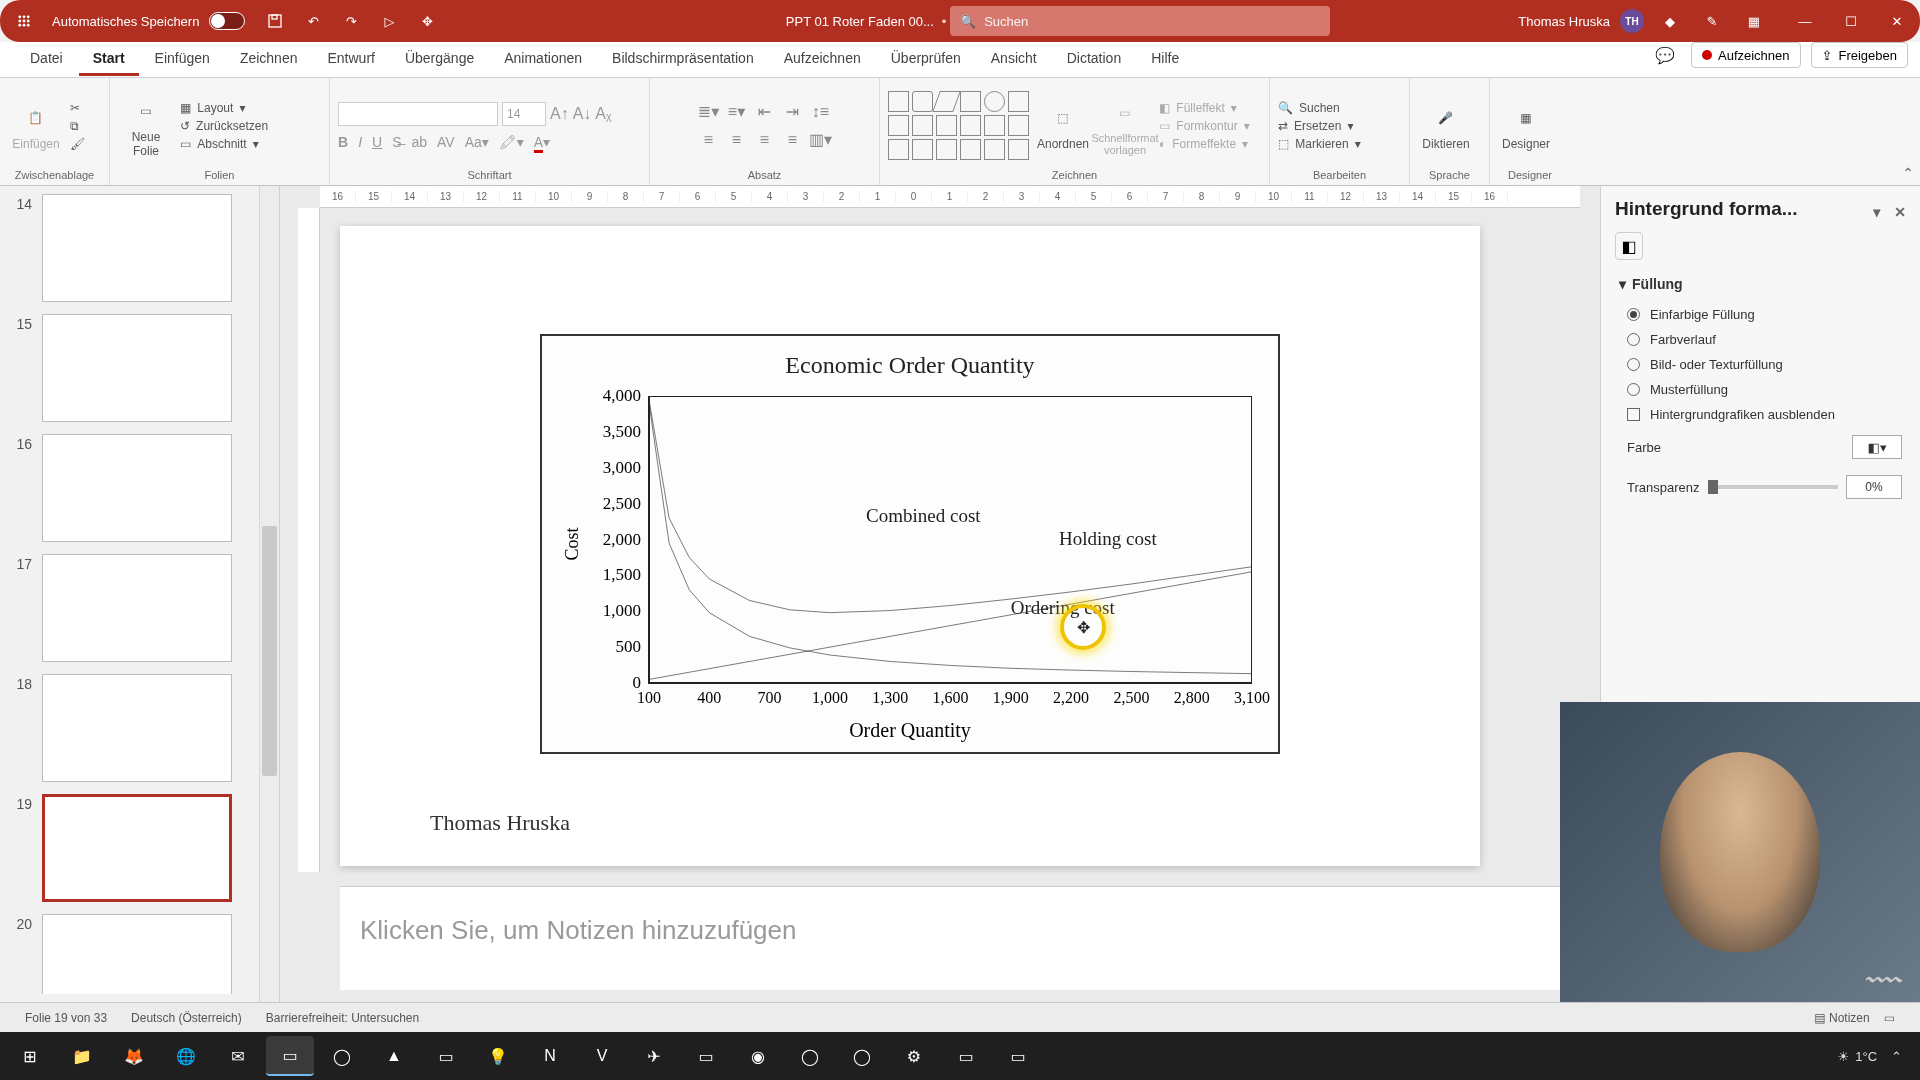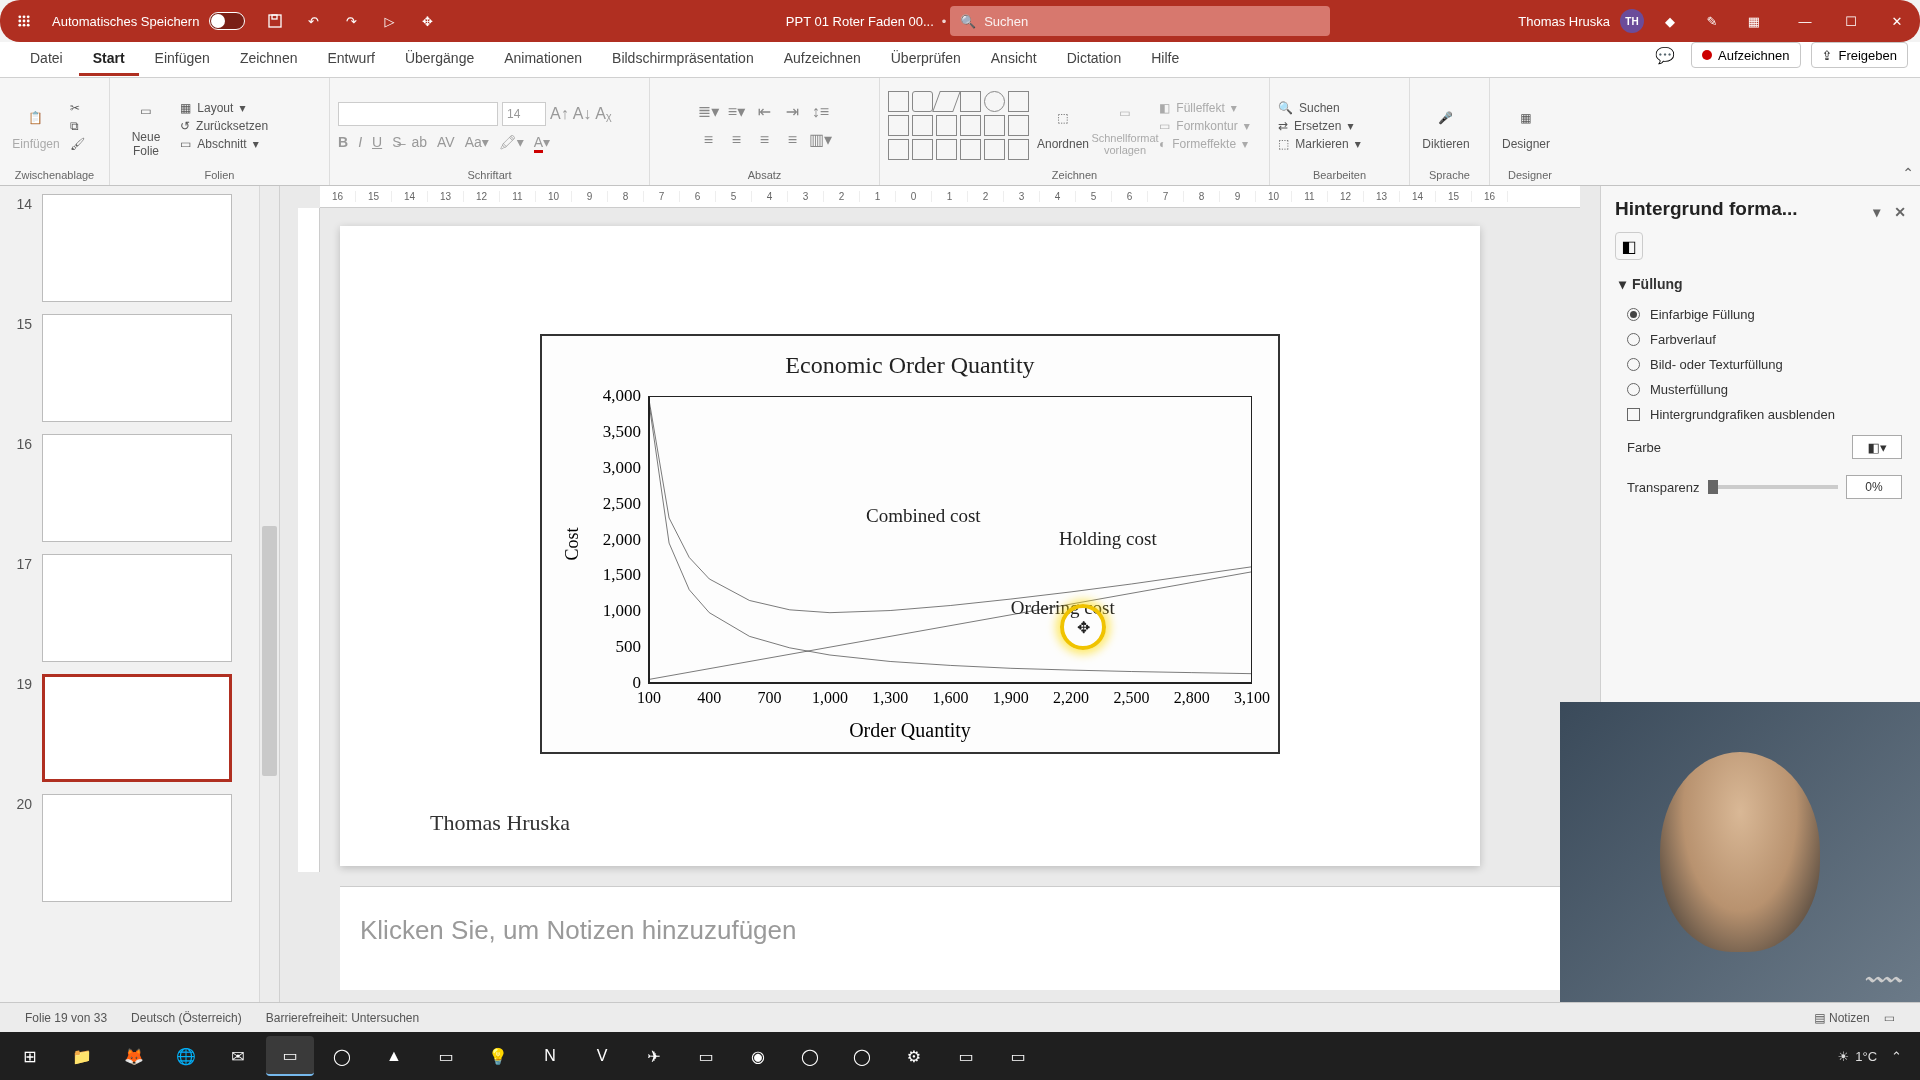--- a/index.html
+++ b/index.html
@@ -363,20 +363,24 @@
         <div class="thumb-item">
           <div class="thumb-num">15</div>
           <div class="thumb"></div>
         </div>
         <div class="thumb-item">
           <div class="thumb-num">16</div>
           <div class="thumb"></div>
         </div>
         <div class="thumb-item">
           <div class="thumb-num">17</div>
+          <div class="thumb"></div>
+        </div>
+        <div class="thumb-item">
+          <div class="thumb-num">18</div>
           <div class="thumb"></div>
         </div>
         <div class="thumb-item">
           <div class="thumb-num">19</div>
           <div class="thumb active"></div>
         </div>
         <div class="thumb-item">
           <div class="thumb-num">20</div>
           <div class="thumb"></div>
         </div>

